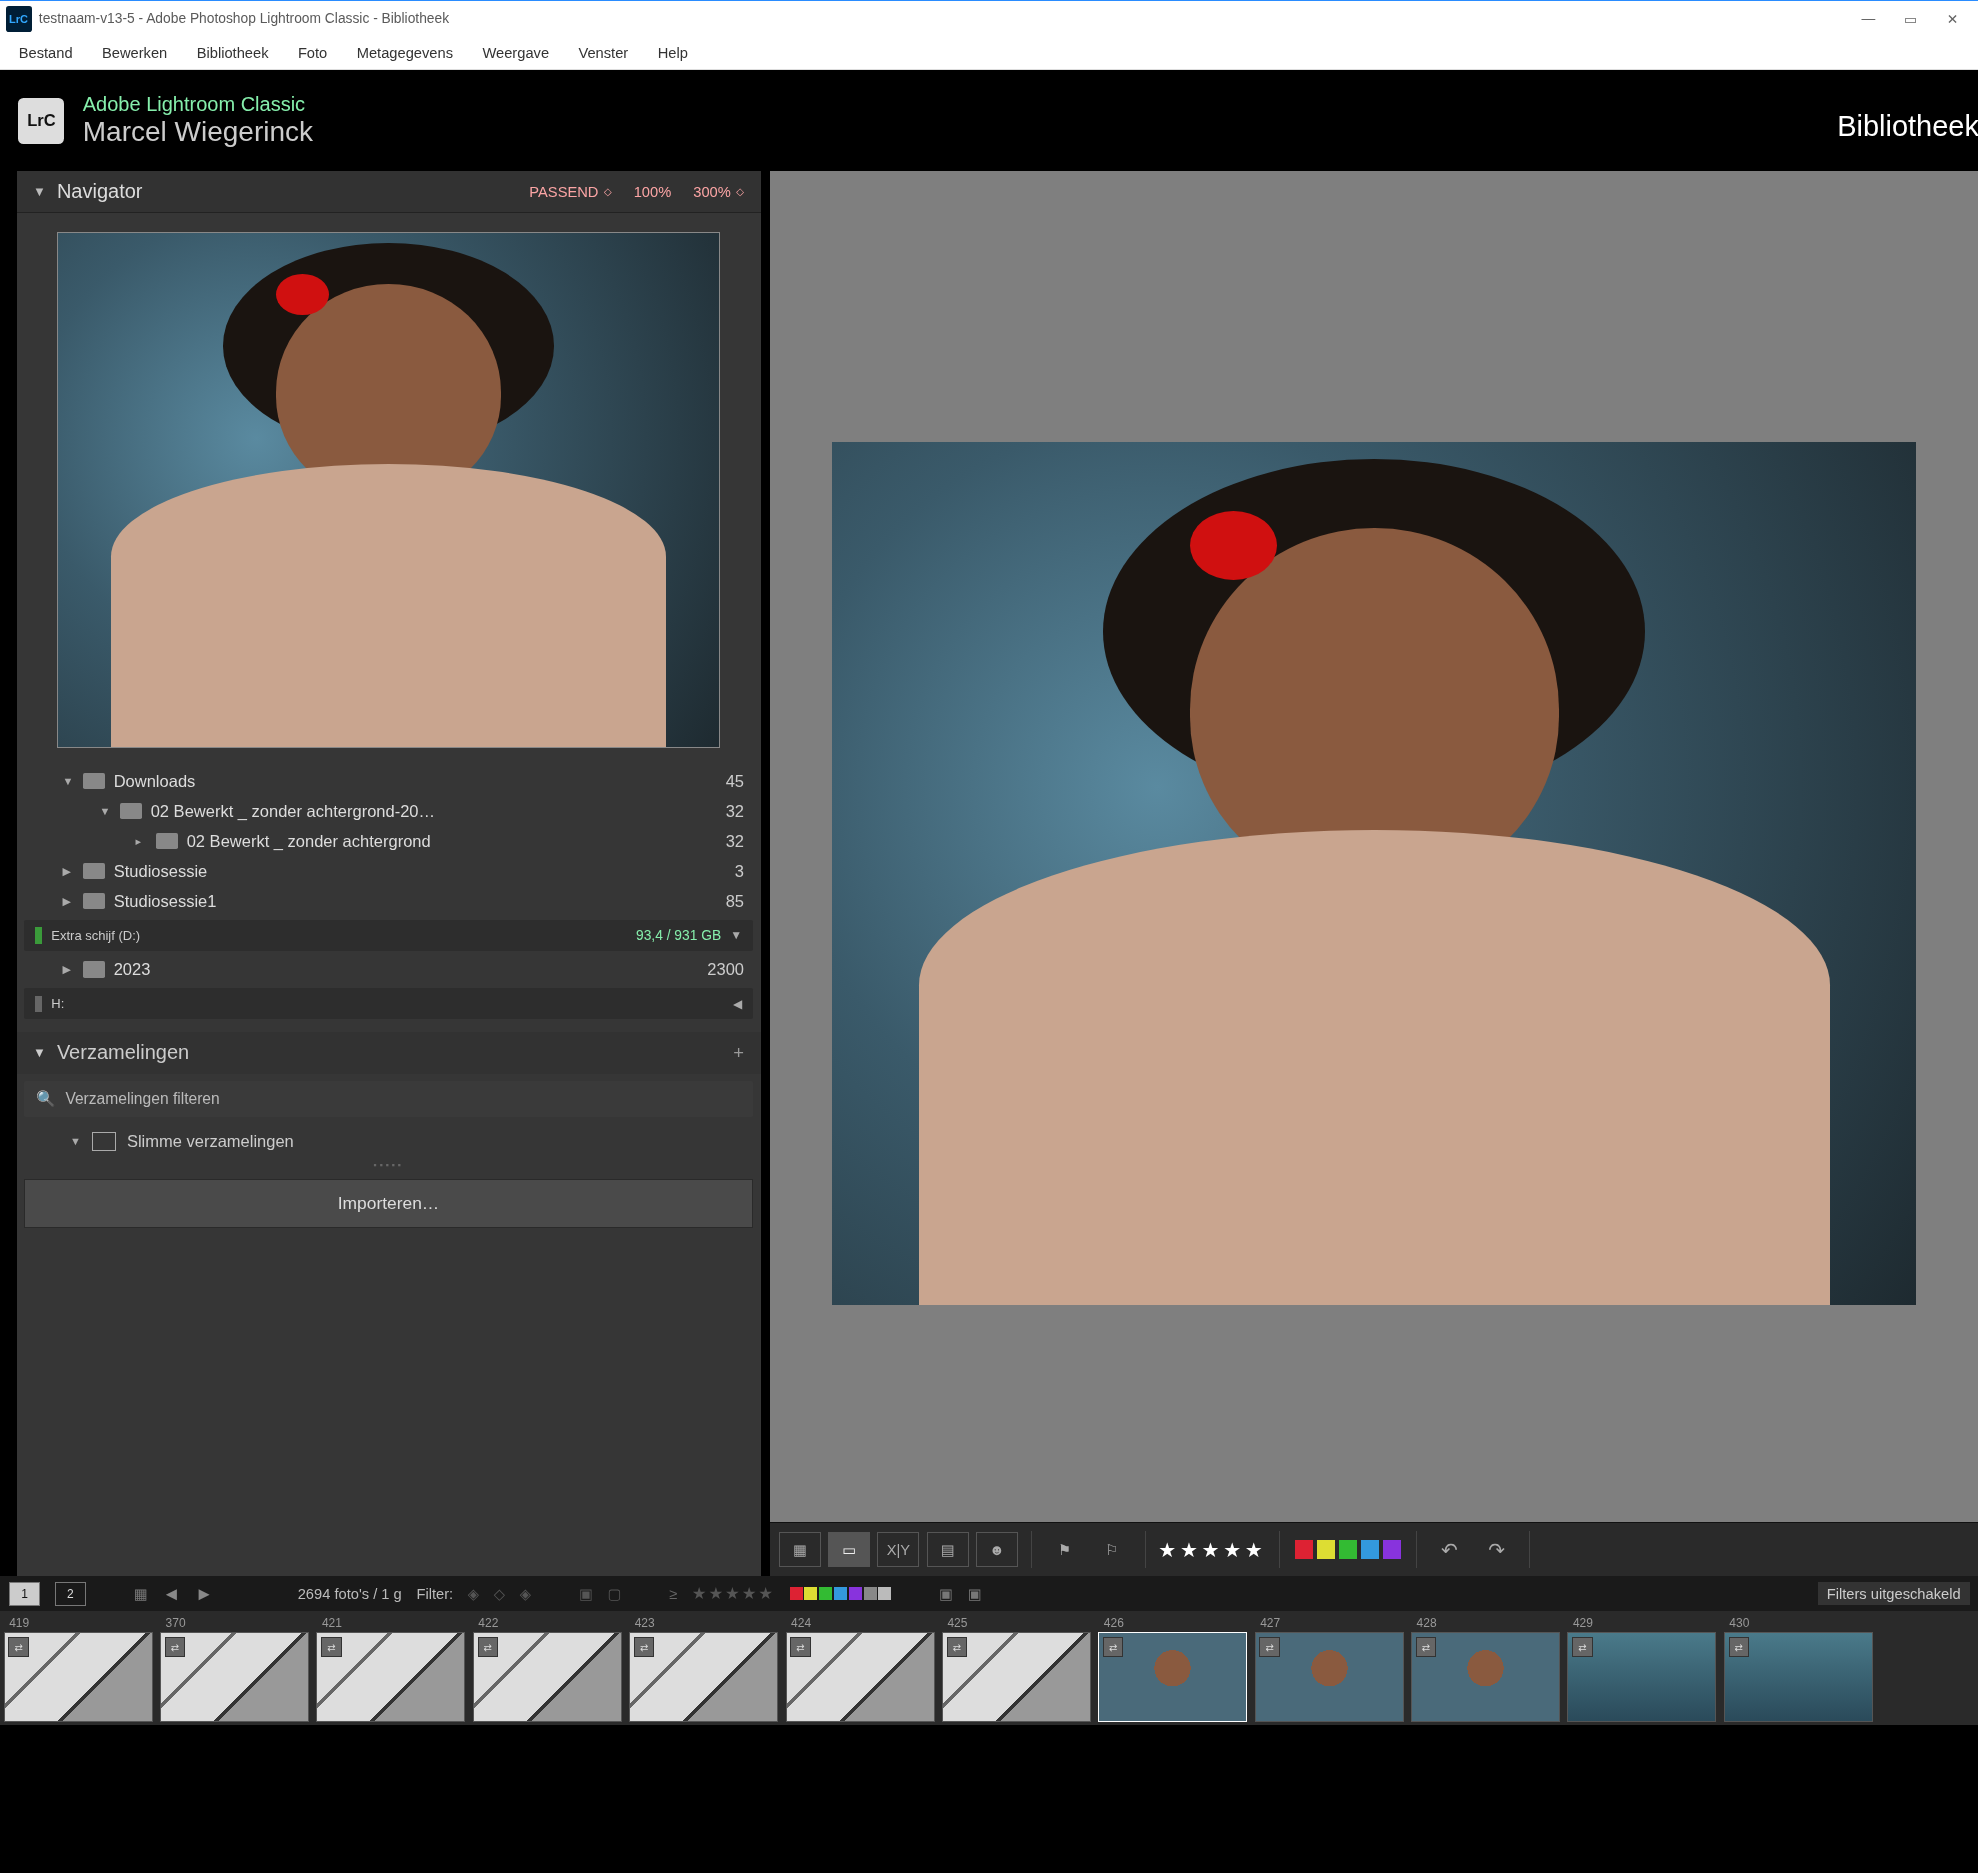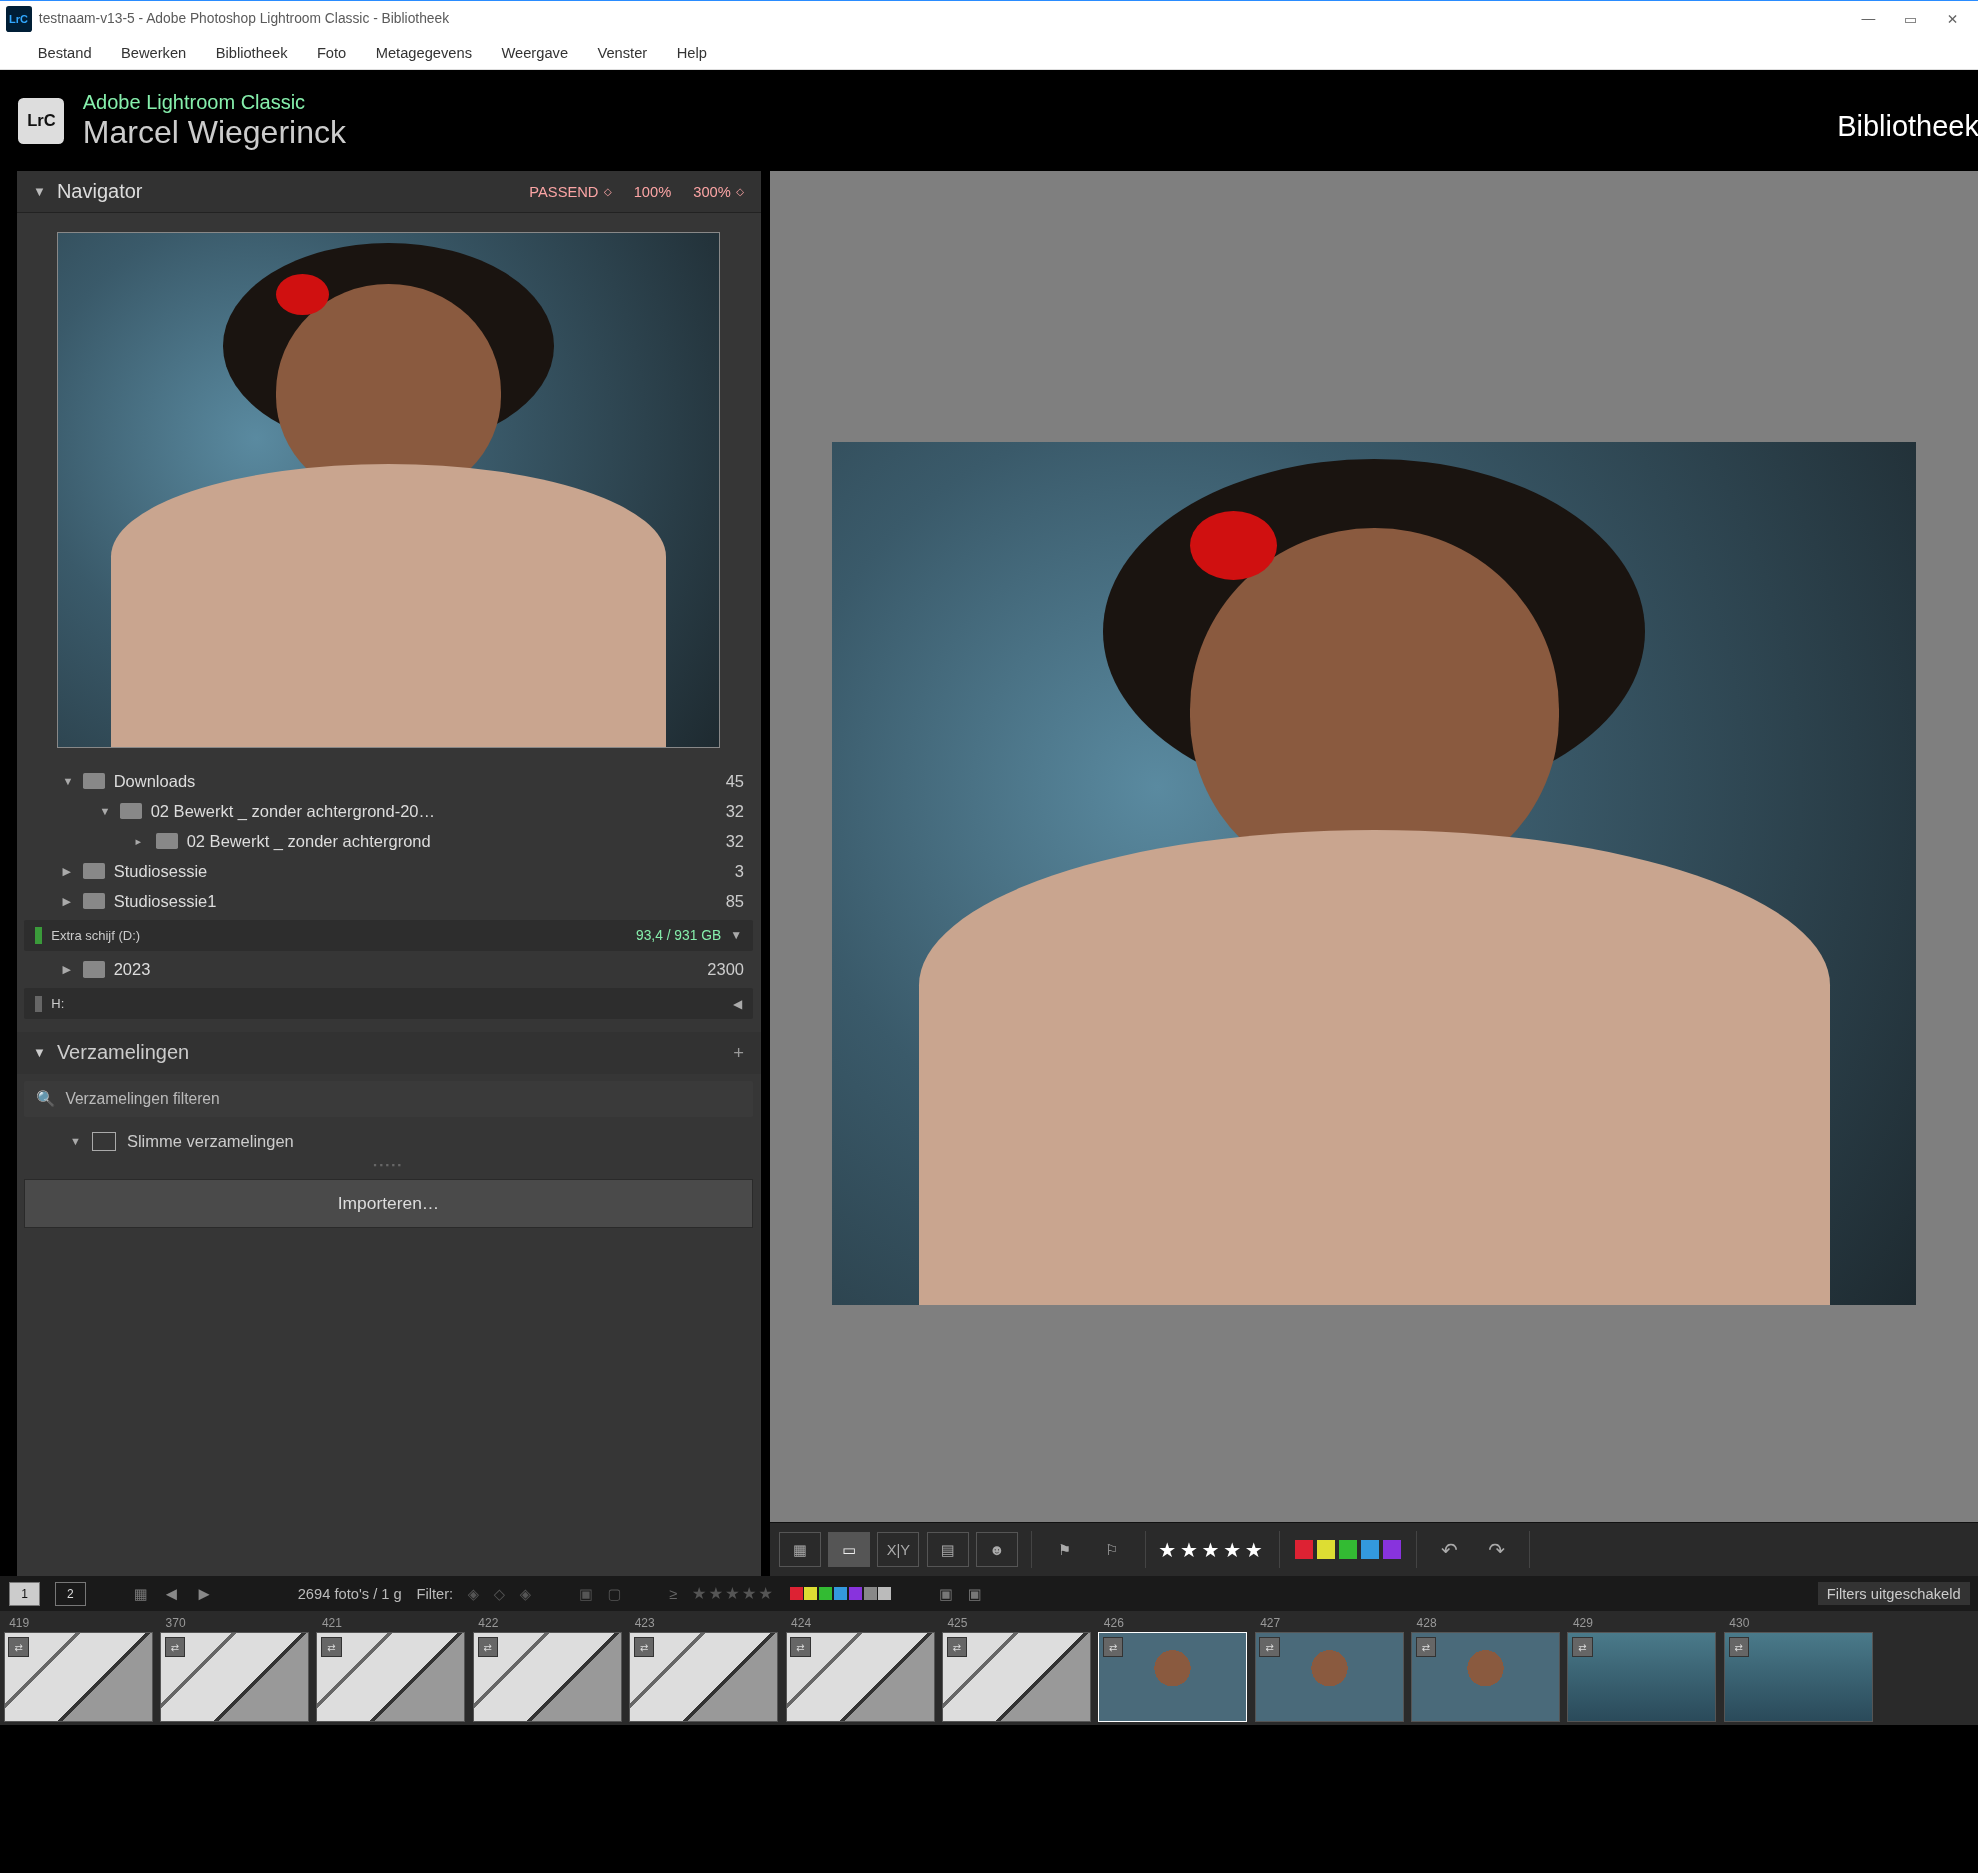--- a/index.html
+++ b/index.html
@@ -2,28 +2,28 @@
 <html><head>
 <meta charset="utf-8">
 <style>
   html,body{margin:0;padding:0;background:#000;font-family:"Segoe UI",Arial,sans-serif;color:#ccc;font-size:13px;overflow:hidden;width:1979px;height:1873px}
   
   .titlebar{height:35px;background:#fff;display:flex;align-items:center;padding:0 5.5px;color:#5a5a5a;font-size:13.8px;border-top:1.8px solid #2a8cff}
   .titlebar .logo{width:26px;height:26px;background:#001e36;color:#31a8ff;font-weight:bold;font-size:11px;display:flex;align-items:center;justify-content:center;border-radius:2.8px;margin-right:7.3px}
   .titlebar .spacer{flex:1}
   .winbtn{width:42px;height:27.5px;display:flex;align-items:center;justify-content:center;color:#666;font-size:13.8px}
   
-  .menubar{height:33px;background:#fff;display:flex;align-items:center;padding:0 23px;border-bottom:0.9px solid #ddd}
+  .menubar{height:33px;background:#fff;display:flex;align-items:center;padding:0 4px;border-bottom:0.9px solid #ddd}
   .menubar .mitem{padding:5.5px 14.7px;color:#333;font-size:14.7px}
   
   .apparea{background:#000;position:relative;height:calc(1873px - 35px - 33px)}
   .brandbar{display:flex;align-items:center;padding:16.5px 18.4px;height:101px;box-sizing:border-box}
   .brandlogo{width:46px;height:46px;background:#ddd;color:#111;font-weight:bold;display:flex;align-items:center;justify-content:center;border-radius:5.5px;margin-right:18.4px;font-size:16.5px}
   .brandtext .small{font-size:20px;color:#86efac}
-  .brandtext .big{font-size:32px;color:#ccc}
+  .brandtext .big{font-size:28px;color:#ccc}
   .modulename{position:absolute;right:0;top:40px;font-size:29px;color:#fff}
   
   .mainrow{display:flex;height:1405px}
   .leftpanel{width:744px;background:#363636;display:flex;flex-direction:column;margin-left:16.5px}
   .centerpanel{flex:1;background:#7f7f7f;display:flex;align-items:center;justify-content:center;position:relative;margin-left:9.2px}
   .panel-header{background:#323232;padding:9.2px 16.5px;display:flex;align-items:center;color:#ddd;font-size:20px;border-bottom:0.9px solid #222}
   .panel-header .tri{margin-right:11px;color:#bbb;font-size:13px}
   .panel-header .rtools{margin-left:auto;display:flex;gap:22px;font-size:14.7px;color:#fca5a5}
   .rtools .zt{display:flex;align-items:center;gap:5.5px}
   .navimg{margin:18.4px auto;width:661px;height:514px;border:1.8px solid #888;background:#222;position:relative;overflow:hidden}

